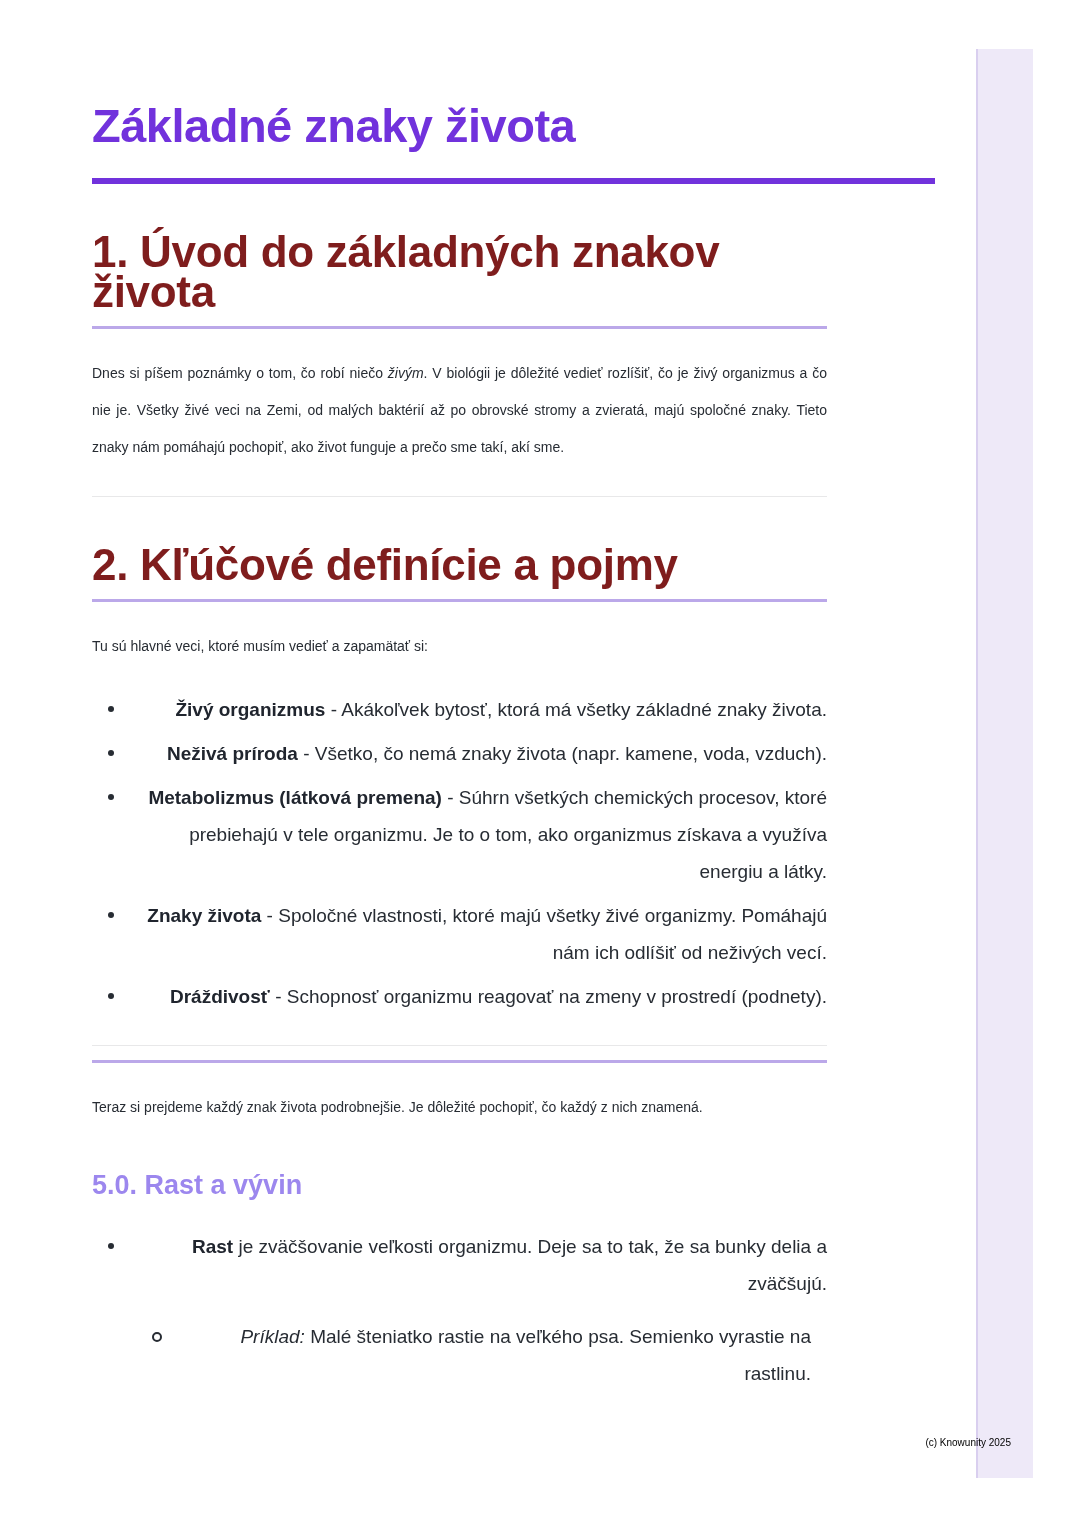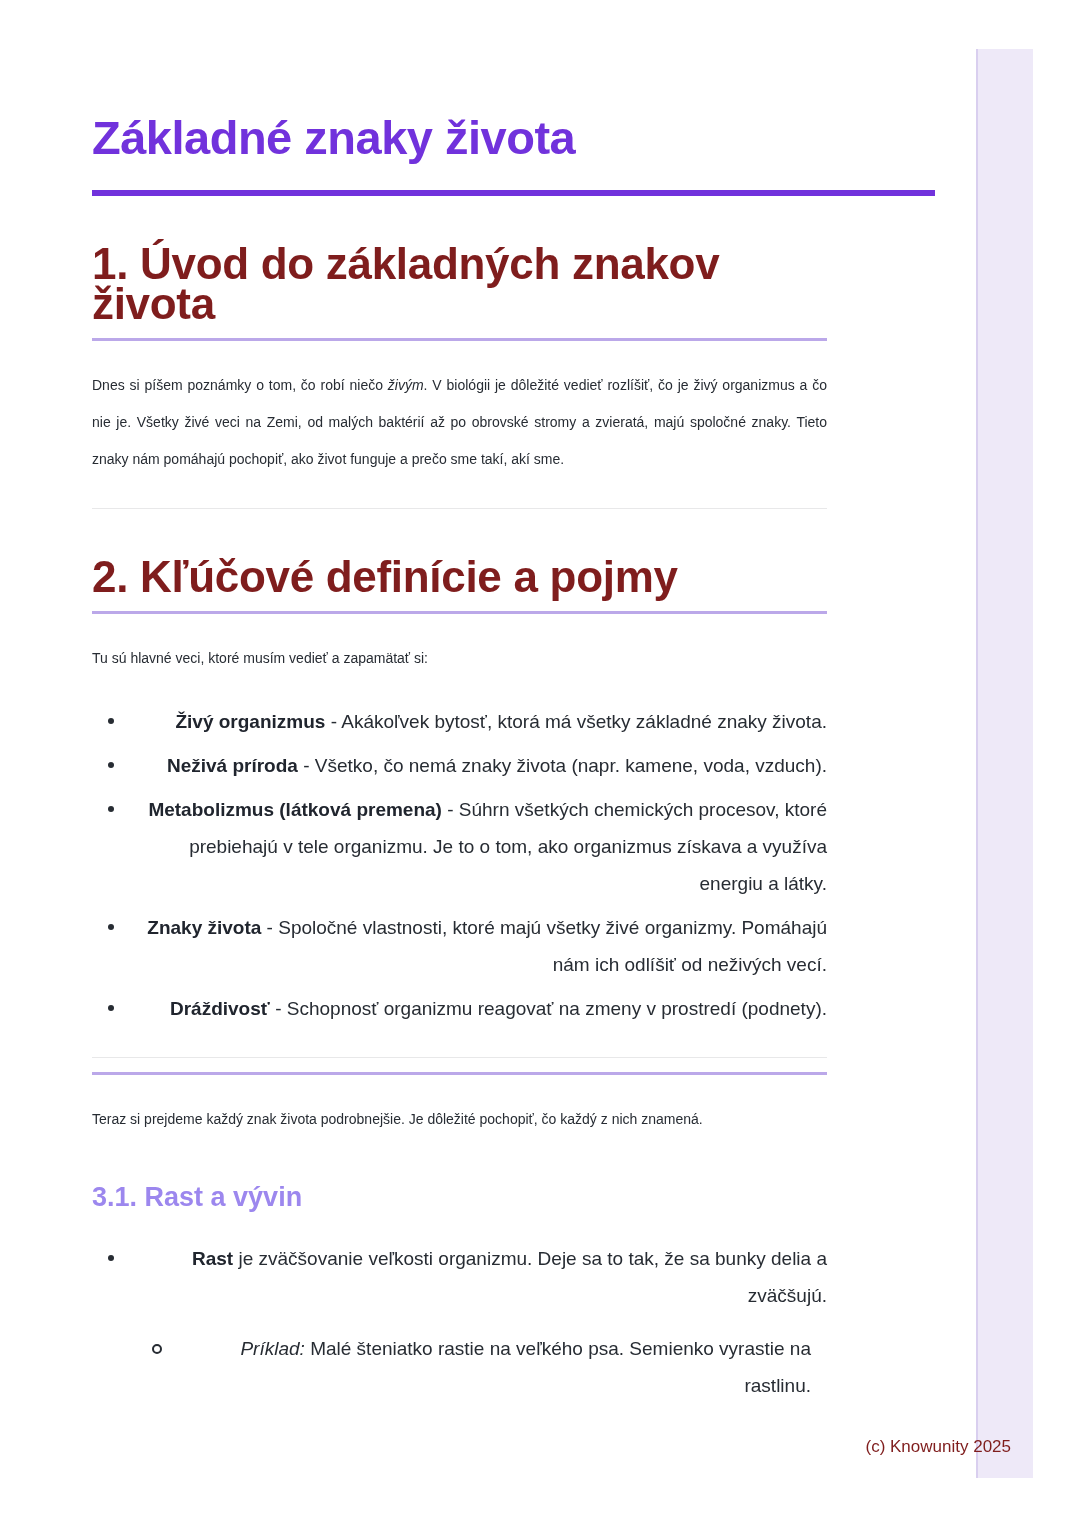--- a/index.html
+++ b/index.html
@@ -23,21 +23,21 @@
     left: 976px;
     width: 55px;
     height: 1429px;
     background: #eee9f8;
     border-left: 2px solid #d9cfef;
     z-index: 0;
   }
 
   .page {
     position: absolute;
-    top: 16px;
+    top: 4px;
     left: 92px;
     width: 843px;
     z-index: 1;
   }
 
   h1.doc-title {
     margin: 94px 0 0 0;
     font-size: 47px;
     line-height: 56px;
     font-weight: 700;
@@ -142,22 +142,22 @@
     border-radius: 50%;
     background: transparent;
     border: 2px solid #272c33;
   }
   .sub-ital { font-style: italic; }
 
   .footer-credit {
     position: absolute;
     top: 1437px;
     right: 69px;
-    font-size: 17px;
-    color: #7f1d1d;
+    font-size: 10px;
+    color: #000000;
     z-index: 2;
   }
 </style>
 </head>
 <body>
 
 <div class="side-stripe"></div>
 
 <div class="page">
 
@@ -182,21 +182,21 @@
       <li><b>Metabolizmus (látková premena)</b><span> - Súhrn všetkých chemických procesov, ktoré prebiehajú v tele organizmu. Je to o tom, ako organizmus získava a využíva energiu a látky.</span></li>
       <li><b>Znaky života</b><span> - Spoločné vlastnosti, ktoré majú všetky živé organizmy. Pomáhajú nám ich odlíšiť od neživých vecí.</span></li>
       <li><b>Dráždivosť</b><span> - Schopnosť organizmu reagovať na zmeny v prostredí (podnety).</span></li>
     </ul>
 
     <div class="section-divider"></div>
 
     <div class="heading-rule"></div>
     <p class="body-text">Teraz si prejdeme každý znak života podrobnejšie. Je dôležité pochopiť, čo každý z nich znamená.</p>
 
-    <h3 class="sub-heading">3.1. Rast a vývin</h3>
+    <h3 class="sub-heading">5.0. Rast a vývin</h3>
 
     <ul class="def-list">
       <li>
         <b>Rast</b><span> je zväčšovanie veľkosti organizmu. Deje sa to tak, že sa bunky delia a zväčšujú.</span>
         <ul class="sub-list">
           <li><span class="sub-ital">Príklad:</span><span> Malé šteniatko rastie na veľkého psa. Semienko vyrastie na rastlinu.</span></li>
         </ul>
       </li>
     </ul>
 

